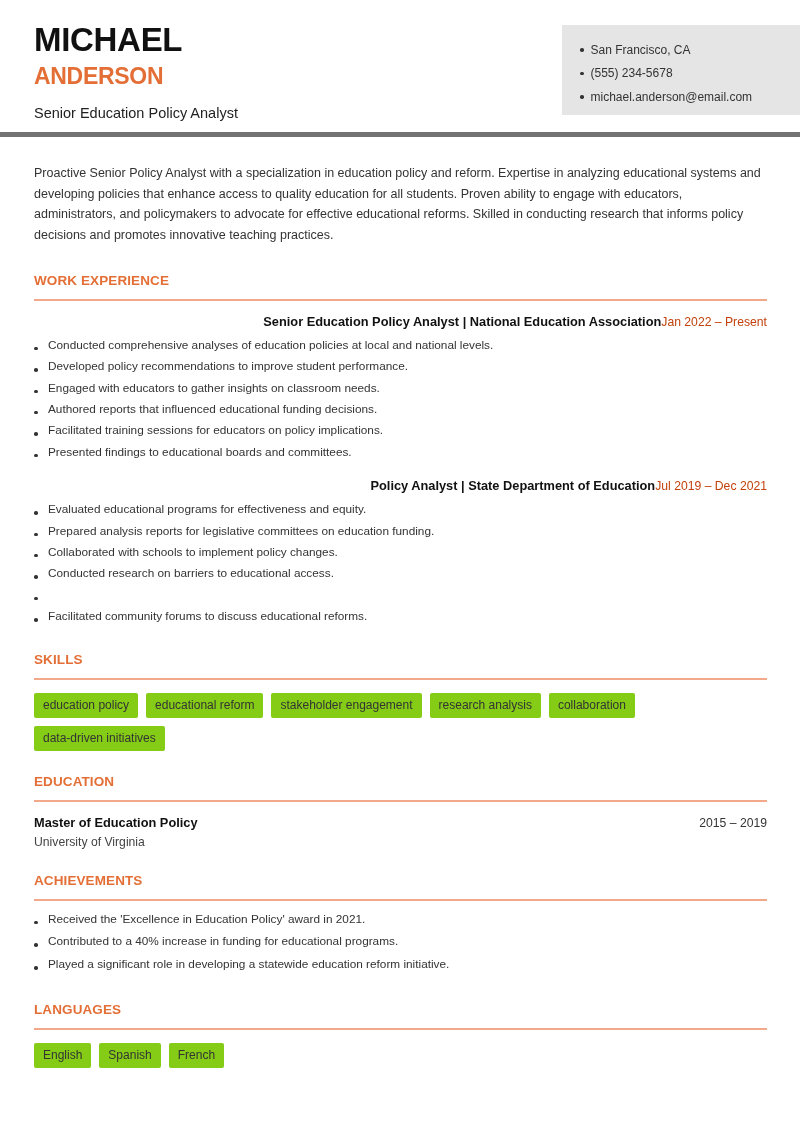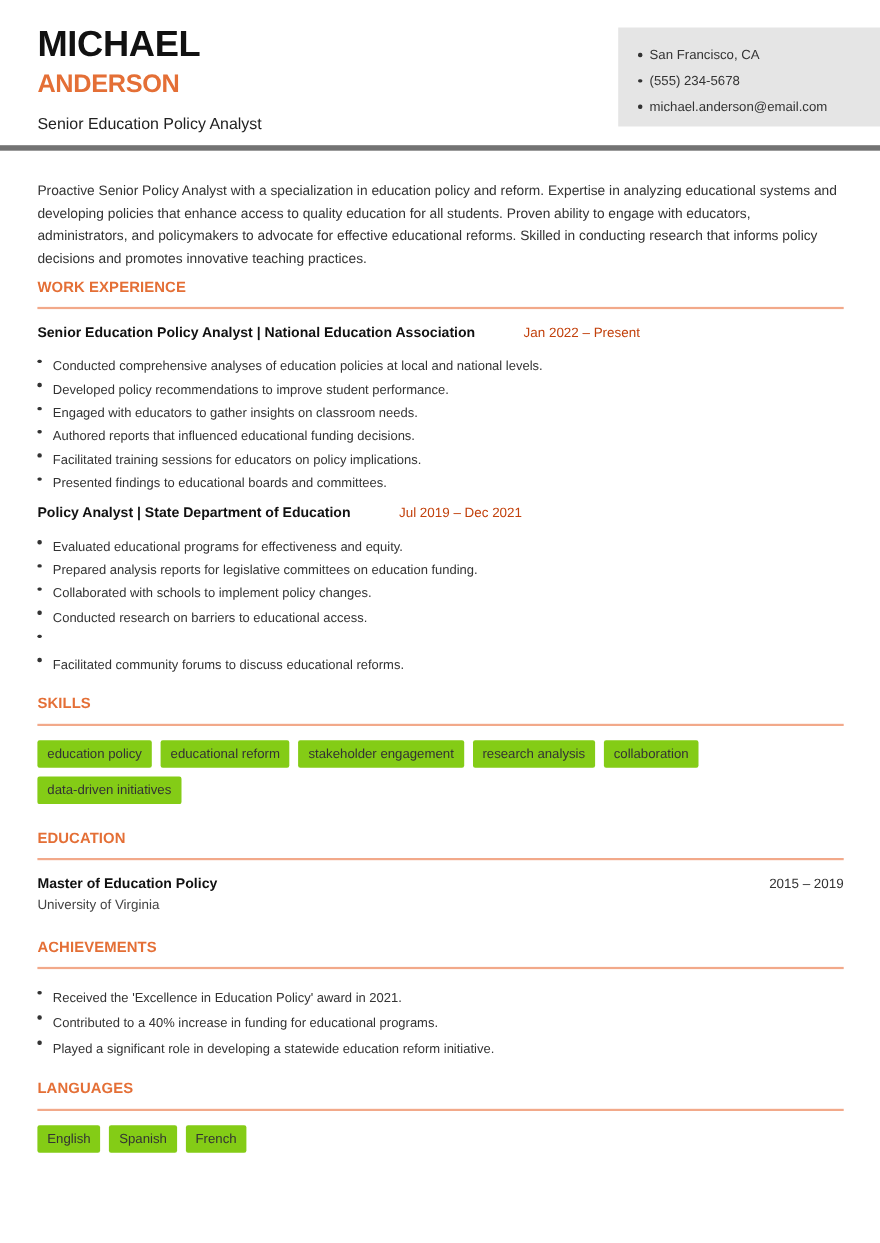--- a/index.html
+++ b/index.html
@@ -38,40 +38,39 @@
     .bullet-dot {
       display: inline-block; width: 3.5px; height: 3.5px; border-radius: 50%;
       background: #333333; margin-right: 7px; flex: none;
     }
 
     
     .content { position: absolute; left: 34px; top: 163px; width: 733px; }
     .summary {
       font-size: 12.5px; line-height: 20.7px; color: #333333;
     }
-    .section { margin-top: 6px; }
+    .section { margin-top: 26px; }
     .section-title {
       font-size: 13.5px; font-weight: 700; color: #e46f36;
       letter-spacing: 0.1px; line-height: 18px;
     }
     .section-rule {
       height: 2px; background: #f2a98a; margin-top: 9px;
     }
     .job { margin-top: 13px; }
     .job + .job { margin-top: 12px; }
     .job-head {
-      display: flex; justify-content: flex-start; align-items: baseline;
+      display: flex; justify-content: flex-end; align-items: baseline;
       height: 18px;
-      gap: 44px;
     }
     .job-role { font-size: 12.8px; font-weight: 700; color: #111111; }
     .job-date { font-size: 12.2px; color: #c2410c; }
     .bullets { margin-top: 6px; }
     .bullet {
-      display: flex; align-items: flex-end; font-size: 11.8px; color: #333333;
+      display: flex; align-items: flex-start; font-size: 11.8px; color: #333333;
       height: 21.4px; padding-left: 14px; position: relative;
     }
     .bullet .bullet-dot { position: absolute; left: 0; top: 9px; margin: 0; width: 3.5px; height: 3.5px; }
 
     .tags { display: flex; flex-wrap: wrap; gap: 8px 8px; margin-top: 13px; }
     .tag {
       background: #84cc16; font-size: 12px; color: #333333;
       height: 25px; line-height: 25px; padding: 0 9px; border-radius: 2px;
     }
 

